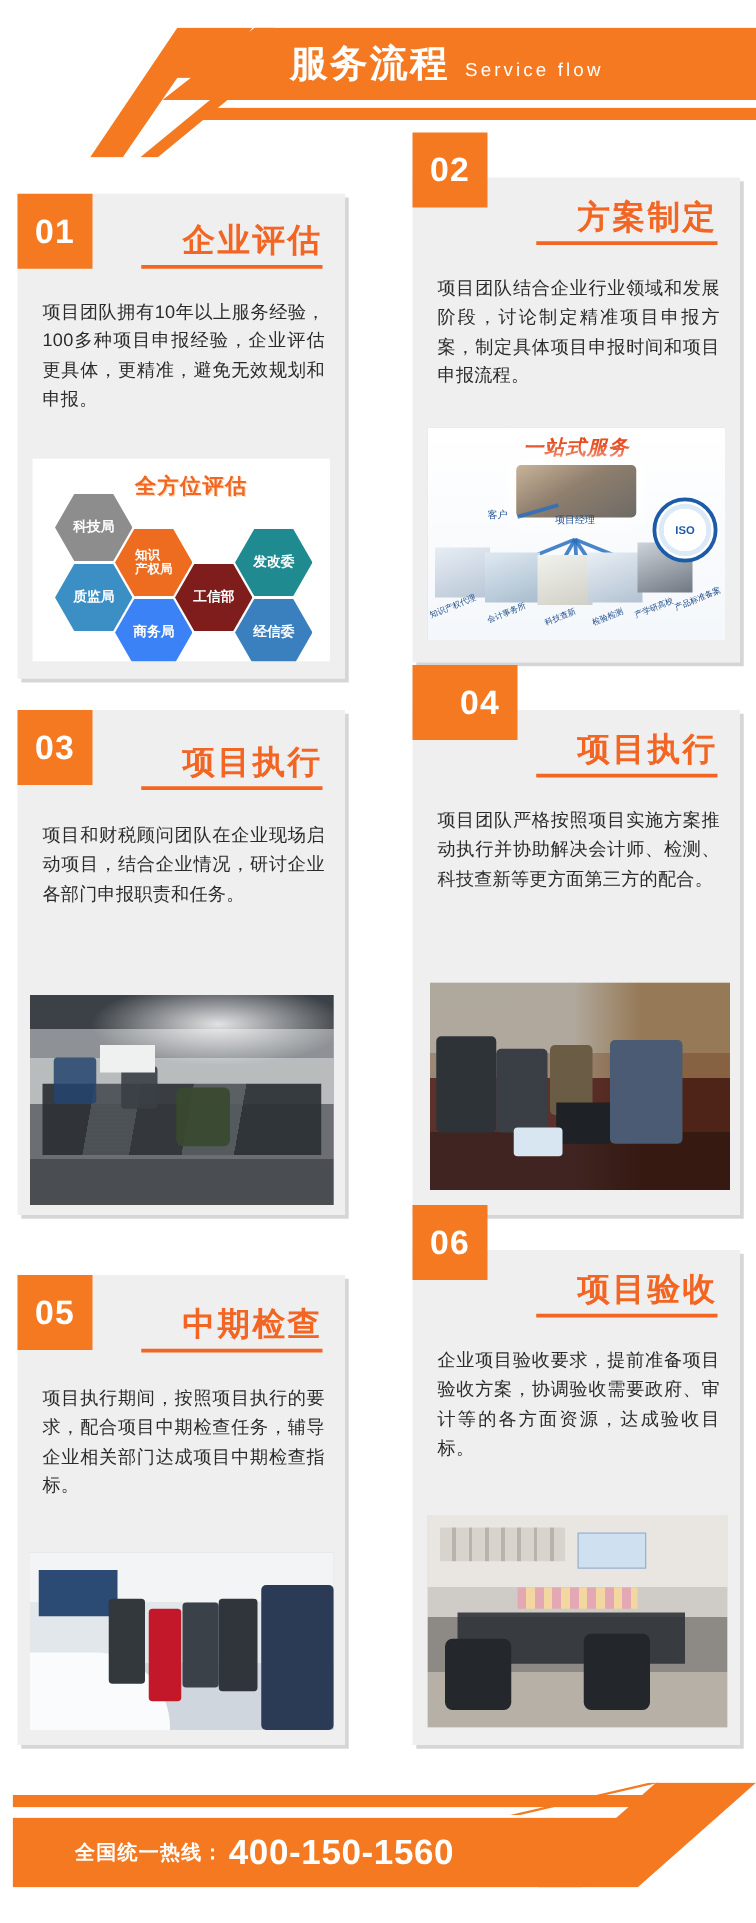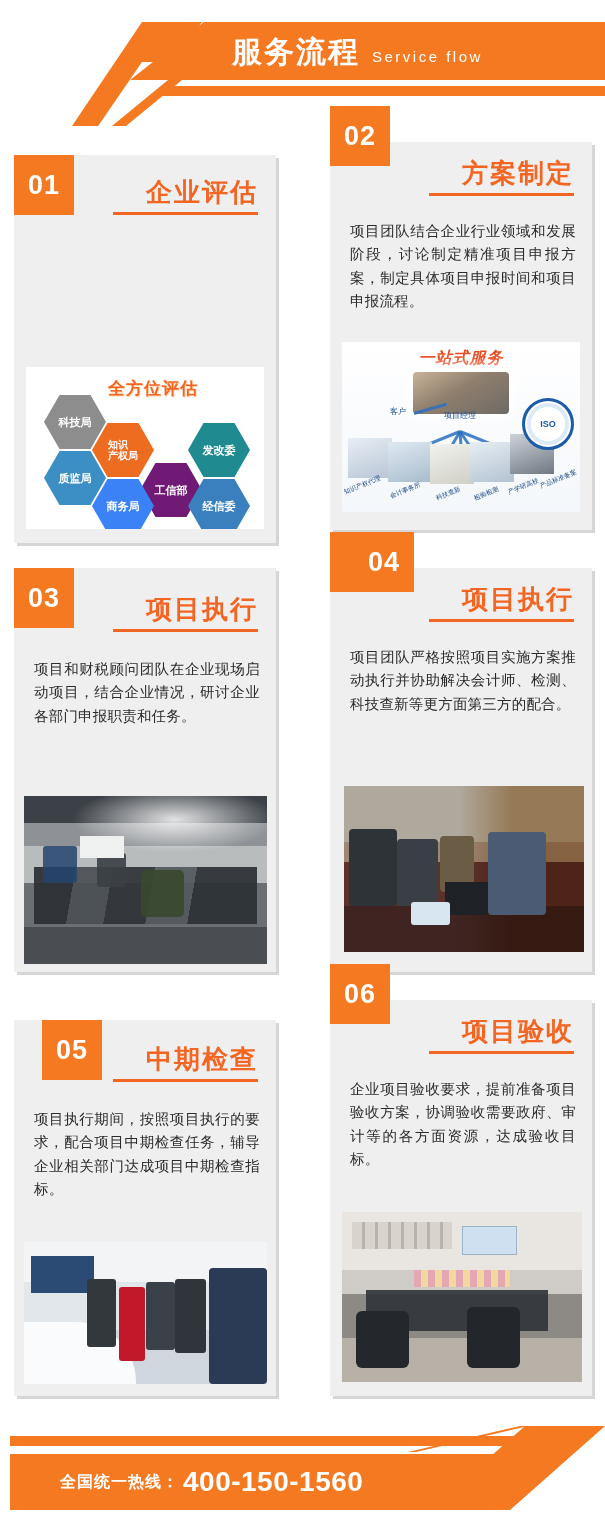--- a/index.html
+++ b/index.html
@@ -152,27 +152,28 @@
   <div class="hdr-stripe"></div>
   <div class="hdr-text">
     <span class="hdr-cn">服务流程</span>
     <span class="hdr-en">Service flow</span>
   </div>
 </div>
 
 <div class="card" style="left:14px;top:155px;width:262px;height:388px;">
   <div class="card-title" style="top:20px;">企业评估</div>
   <div class="title-rule" style="top:57px;width:145px;"></div>
+  <div class="card-body" style="top:84px;">项目团队拥有10年以上服务经验，100多种项目申报经验，企业评估更具体，更精准，避免无效规划和申报。</div>
 
   <div class="hexwrap" style="left:12px;top:212px;width:238px;height:162px;">
     <div class="hexttl" style="left:82px;top:10px;">全方位评估</div>
     <div class="hex" style="left:18px;top:28px;background:#8d8d8d;">科技局</div>
     <div class="hex" style="left:66px;top:56px;background:#ED6C20;font-size:10px;">知识<br>产权局</div>
     <div class="hex" style="left:18px;top:84px;background:#3b8fc4;">质监局</div>
-    <div class="hex" style="left:114px;top:96px;background:#701a75;">工信部</div>
+    <div class="hex" style="left:114px;top:84px;background:#7f1d1d;">工信部</div>
     <div class="hex" style="left:66px;top:112px;background:#3b82f6;">商务局</div>
     <div class="hex" style="left:162px;top:56px;background:#1f8b90;">发改委</div>
     <div class="hex" style="left:162px;top:112px;background:#3a7fbe;">经信委</div>
   </div>
   <div class="badge" style="left:0px;top:0px;">01</div>
 </div>
 
 <div class="card" style="left:330px;top:142px;width:262px;height:388px;">
   <div class="card-title" style="top:14px;">方案制定</div>
   <div class="title-rule" style="top:51px;width:145px;"></div>
@@ -263,21 +264,21 @@
             linear-gradient(180deg,#f2f4f6 0 28%, #e2e7ec 28% 62%, #cfd6dd 62% 100%);"></div>
     <div style="position:absolute;left:3%;top:10%;width:26%;height:26%;background:#2b4a74;"></div>
     <div style="position:absolute;left:0;top:56%;width:46%;height:44%;background:#fafbfc;
                 border-top-right-radius:60px;"></div>
     <div style="position:absolute;left:26%;top:26%;width:12%;height:48%;background:#33383d;border-radius:3px;"></div>
     <div style="position:absolute;left:39%;top:32%;width:11%;height:52%;background:#c2182a;border-radius:3px;"></div>
     <div style="position:absolute;left:50%;top:28%;width:12%;height:48%;background:#3b4148;border-radius:3px;"></div>
     <div style="position:absolute;left:62%;top:26%;width:13%;height:52%;background:#2f353b;border-radius:3px;"></div>
     <div style="position:absolute;left:76%;top:18%;width:24%;height:82%;background:#2b3a55;border-radius:4px;"></div>
   </div>
-  <div class="badge" style="left:0px;top:0px;margin-left:28px;">05</div>
+  <div class="badge" style="left:0px;top:0px;">05</div>
 </div>
 
 <div class="card" style="left:330px;top:1000px;width:262px;height:396px;">
   <div class="card-title" style="top:14px;">项目验收</div>
   <div class="title-rule" style="top:51px;width:145px;"></div>
   <div class="card-body" style="top:78px;">企业项目验收要求，提前准备项目验收方案，协调验收需要政府、审计等的各方面资源，达成验收目标。</div>
 
   <div class="figure" style="left:12px;top:212px;width:240px;height:170px;">
     <div class="fig-inner" style="background:
             linear-gradient(180deg,#e9e6e1 0 34%, #cfccc7 34% 48%, #8d8a86 48% 74%, #b6b0a6 74% 100%);"></div>

